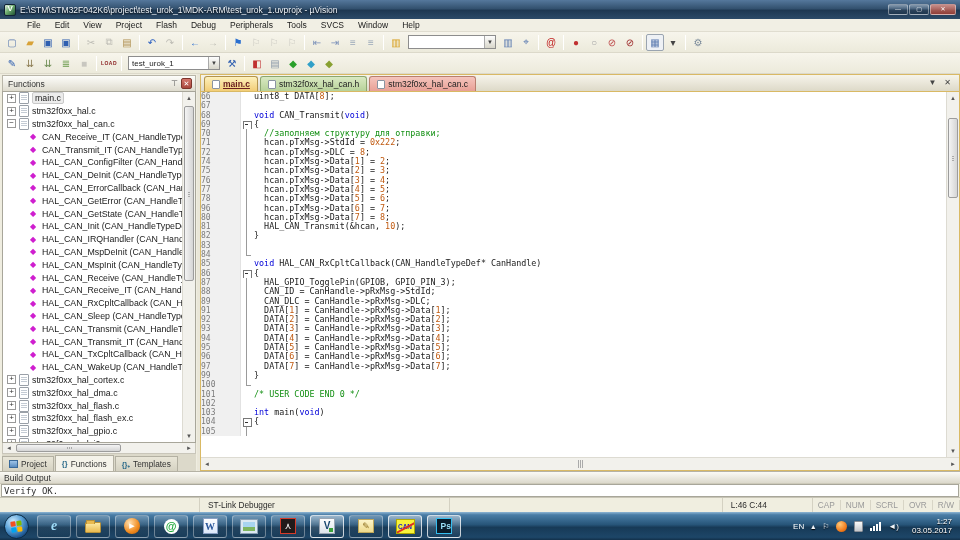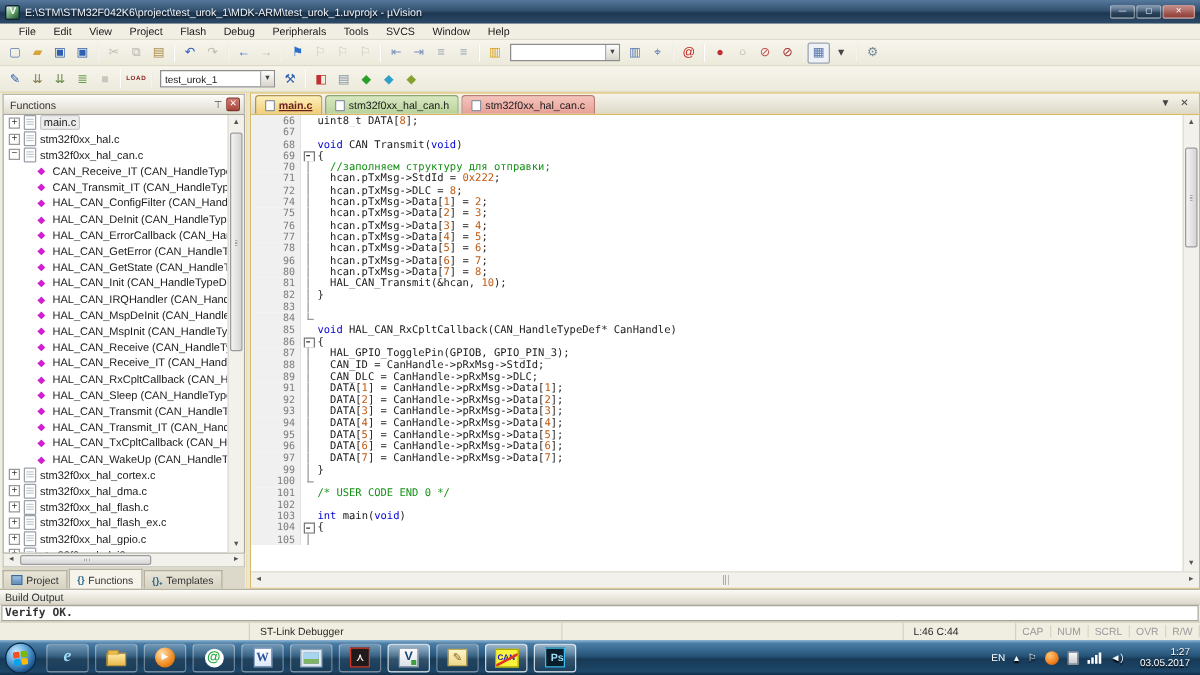--- a/index.html
+++ b/index.html
@@ -14,33 +14,33 @@
     background:linear-gradient(135deg,#e8f2e8 0%,#6fae6f 45%,#1e4f33 100%); border:1px solid #123; position:relative; }
   .app-icon::after{ content:"V"; position:absolute; left:2.5px; top:-0.5px; font:bold 8px "Liberation Sans",sans-serif; color:#fff; }
   .title-text { flex:1; white-space:nowrap; overflow:hidden; text-shadow:0 1px 2px #000; }
   .win-controls { display:flex; gap:1px; }
   .win-btn { width:20px; height:11px; border-radius:2px; border:1px solid rgba(255,255,255,.4);
     background:linear-gradient(rgba(255,255,255,.35),rgba(255,255,255,.08) 50%,rgba(0,0,0,.15));
     color:#fff; font-size:6px; line-height:9px; text-align:center; }
   .win-btn.close { background:linear-gradient(rgba(255,160,140,.7),rgba(190,60,40,.7)); width:26px; }
 
   
-  .menubar { height:13px; flex:0 0 13px; display:flex; align-items:center; background:#f1efe4; border-bottom:1px solid #e0ddd0; font-size:8.5px; color:#1a1a1a; padding-left:8px; }
+  .menubar { height:13px; flex:0 0 13px; display:flex; align-items:center; background:#f1efe4; border-bottom:1px solid #e0ddd0; font-size:8.5px; color:#1a1a1a; padding-left:20px; }
   .menu-item { padding:0 7px; height:13px; line-height:13px; }
   .toolbar { height:21px; flex:0 0 21px; display:flex; align-items:center; background:linear-gradient(#f7f5ec,#eceadb); padding-left:3px; border-bottom:1px solid #dcd9ca; }
   .tb-sep { width:1px; height:15px; background:#c6c2b2; border-right:1px solid #fff; margin:0 3px; }
   .tb-icon { width:18px; height:17px; display:flex; align-items:center; justify-content:center; font-size:10px; border-radius:2px; }
   .tb-icon.disabled { opacity:.38; filter:grayscale(.7); }
   .tb-combo { height:14px; background:#fff; border:1px solid #8d8d8d; display:flex; align-items:center; font-size:8px; color:#222; margin:0 3px; }
   .tb-combo .val { flex:1; padding:0 3px; white-space:nowrap; overflow:hidden; }
   .tb-combo .arrow { width:11px; height:100%; background:linear-gradient(#fdfdfd,#d8d6ca); border-left:1px solid #aaa; font-size:6px; line-height:12px; text-align:center; color:#444; }
   .load-lbl { font:bold 5px "Liberation Sans",sans-serif; color:#8a2020; letter-spacing:.5px; }
 
   
-  .main { flex:1 1 auto; display:flex; min-height:0; background:#eab308; }
+  .main { flex:1 1 auto; display:flex; min-height:0; background:#8b5cf6; }
   .left-panel { width:197px; flex:0 0 197px; display:flex; flex-direction:column; background:#efede0; padding:1px 1px 0 2px; }
   .panel-header { height:16px; flex:0 0 16px; display:flex; align-items:center; padding:0 3px 0 5px;
     background:linear-gradient(#fdfdfa,#dedbce); border:1px solid #b9b6a9; border-bottom:none; font-size:8.5px; color:#333; }
   .panel-header .ph-title { flex:1; }
   .ph-pin { color:#555; font-size:8px; margin-right:3px; }
   .ph-close { width:11px; height:11px; background:linear-gradient(#d4766c,#a8463c); border:1px solid #7e352c; border-radius:2px; color:#fff; font-size:7px; line-height:9px; text-align:center; }
   .tree-wrap { flex:1 1 auto; position:relative; border:1px solid #a8a69a; background:#fff; overflow:hidden; }
   .tree { position:absolute; left:0; top:0; right:13px; bottom:0; overflow:hidden; }
   .tree-row { height:12.8px; display:flex; align-items:center; white-space:nowrap; font-size:8.8px; color:#1a1a1a; }
   .tree-row .exp { width:9px; height:9px; flex:0 0 9px; border:1px solid #999; background:#fff; font-size:8px; line-height:6px; text-align:center; color:#333; margin:0 3px 0 4px; }
@@ -75,37 +75,37 @@
   .etab { display:flex; align-items:center; gap:3px; height:15px; padding:0 7px; margin-right:2px; font-size:8.5px; color:#222;
     border:1px solid #a89a70; border-bottom:none; border-radius:3px 3px 0 0; }
   .etab .doc { width:8px; height:9px; background:#fff; border:1px solid #8a94a2; border-radius:1px; }
   .etab.active { background:linear-gradient(#fdf0bb,#f2cd77); border-color:#b3944e; color:#6b2020; font-weight:bold; text-decoration:underline; }
   .etab.green { background:linear-gradient(#d9e9c2,#b7d29a); border-color:#8ba671; }
   .etab.red { background:linear-gradient(#f5c5bd,#e8a096); border-color:#b87f70; }
   .ts-right { margin-left:auto; display:flex; align-items:center; gap:8px; padding:0 6px 4px 0; color:#444; font-size:8px; }
   .code-area { flex:1 1 auto; display:flex; min-height:0; position:relative; }
   .code-col { flex:1 1 auto; overflow:hidden; background:#fff; }
   .code-line { height:9.3px; display:flex; font-family:"DejaVu Sans Mono",monospace; font-size:8.4px; line-height:9.3px; white-space:pre; }
-  .ln { width:40px; flex:0 0 40px; background:#f0f0f0; color:#7b7b7b; text-align:right; padding-right:4px; border-right:1px solid #e2e2e2; font-size:8px; }
+  .ln { width:40px; flex:0 0 40px; background:#f0f0f0; color:#7b7b7b; text-align:left; padding-right:4px; border-right:1px solid #e2e2e2; font-size:8px; }
   .fold { width:11px; flex:0 0 11px; position:relative; background:#fff; }
   .fold.line::before { content:""; position:absolute; left:5px; top:0; bottom:0; width:1px; background:#9a9a9a; }
   .fold.end::before { content:""; position:absolute; left:5px; top:0; width:4px; height:5px; border-left:1px solid #9a9a9a; border-bottom:1px solid #9a9a9a; }
   .fold.open::before { content:""; position:absolute; left:2px; top:1px; width:7px; height:7px; border:1px solid #777; background:#fff; }
   .fold.open::after { content:""; position:absolute; left:4px; top:4.5px; width:3px; height:1px; background:#333; }
   .ct { flex:1; overflow:hidden; padding-left:2px; }
   .ct .k { color:#0000d8;text-align:right; } .ct .num { color:#c05a10; } .ct .c { color:#149014; } .ct .p { color:#202020; }
   .ed-vscroll { width:13px; flex:0 0 13px; position:relative; background:#f2f1ec; border-left:1px solid #dddbd2; }
   .ed-hscroll { height:13px; flex:0 0 13px; position:relative; background:#f2f1ec; border-top:1px solid #dddbd2; }
 
   
   .build-output { flex:0 0 25px; display:flex; flex-direction:column; background:#efede0; }
   .bo-header { height:13px; display:flex; align-items:center; padding-left:4px; font-size:8.5px; color:#333;
     background:linear-gradient(#fbfaf5,#dcd9cc); border-top:1px solid #b5b2a5; border-bottom:1px solid #cdcaba; }
   .bo-content { flex:1; background:#fff; border:1px solid #a8a69a; margin:0 1px; overflow:hidden; }
-  .bo-content span { display:block; font-size:9px; font-family:"DejaVu Sans Mono",monospace; color:#333; padding-left:2px; margin-top:1px;font-weight:bold; }
+  .bo-content span { display:block; font-size:9px; font-family:"DejaVu Sans Mono",monospace; color:#333; padding-left:2px; margin-top:1px; }
 
   
   .statusbar { flex:0 0 15px; display:flex; align-items:center; background:#f0eee0; border-top:1px solid #c8c5b6; font-size:8.3px; color:#2a2a2a; }
   .sb-cell { height:100%; display:flex; align-items:center; padding:0 8px; border-right:1px solid #d4d1c2; }
   .sb-first { width:200px; flex:0 0 200px; }
   .sb-dbg { width:250px; flex:0 0 250px; }
   .sb-fill { flex:1 1 auto; border-right:1px solid #d4d1c2; height:100%; }
   .sb-pos { width:90px; flex:0 0 90px; }
   .sb-flag { color:#9a9a9a; padding:0 5px; border-right:1px solid #d8d5c6; }
 

